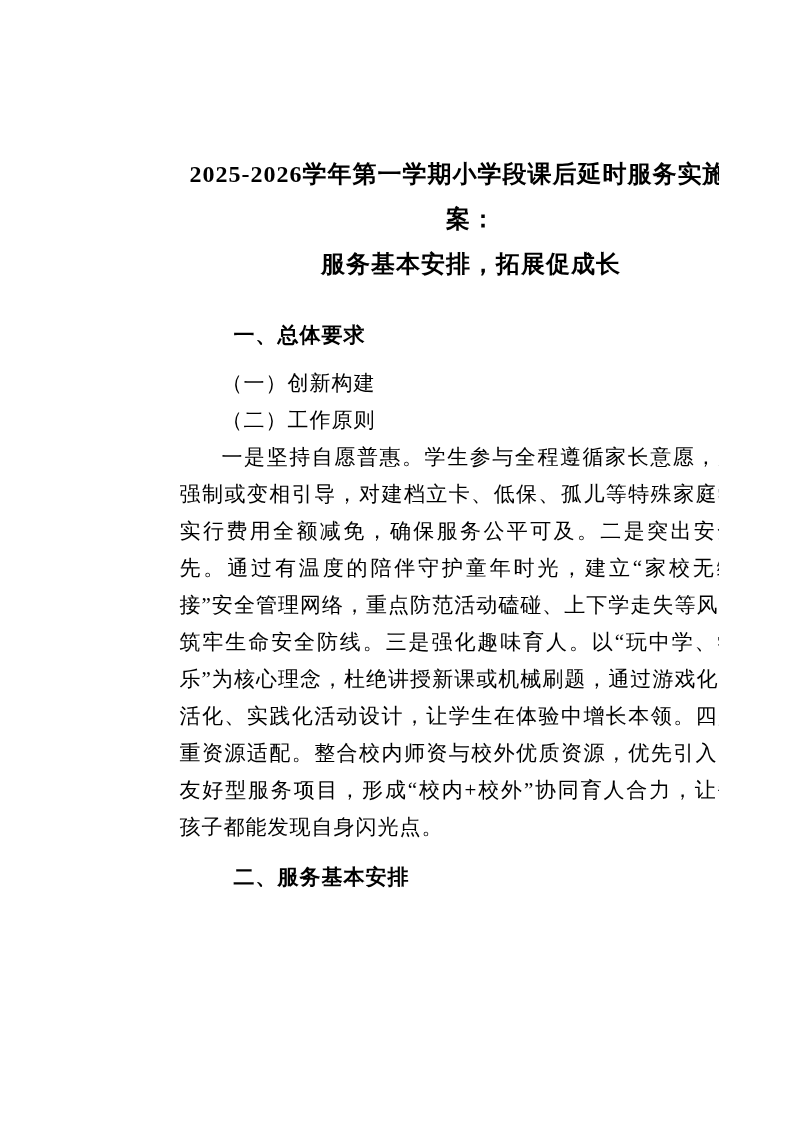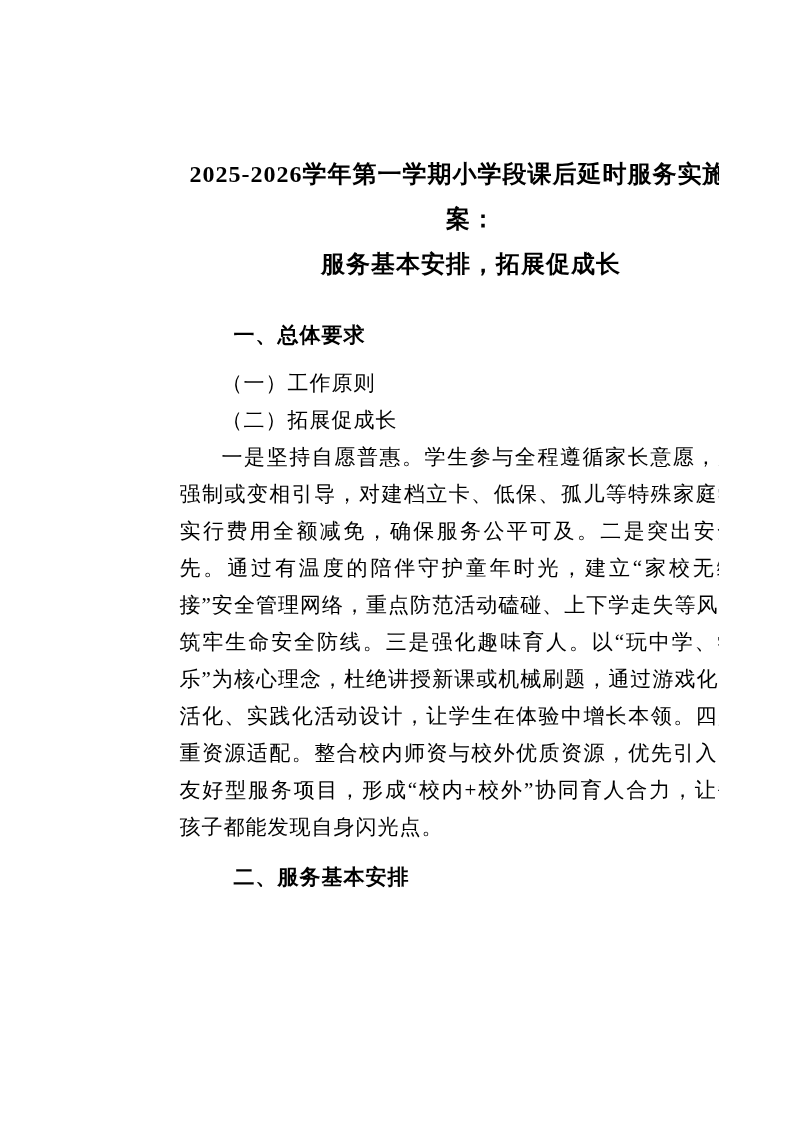--- a/index.html
+++ b/index.html
@@ -66,23 +66,23 @@
 <div class="page">
   <div class="content">
 
     <h1 class="doc-title">
       <span>2025-2026学年第一学期小学段课后延时服务实施方案：</span><br>
       <span>服务基本安排，拓展促成长</span>
     </h1>
 
     <h2 class="h-major">一、总体要求</h2>
 
-    <h3 class="h-sub">（一）工作原则</h3>
+    <h3 class="h-sub">（一）创新构建</h3>
 
 
-    <h3 class="h-sub">（二）拓展促成长</h3>
+    <h3 class="h-sub">（二）工作原则</h3>
 
     <p class="para">一是坚持自愿普惠。学生参与全程遵循家长意愿，严禁强制或变相引导，对建档立卡、低保、孤儿等特殊家庭学生实行费用全额减免，确保服务公平可及。二是突出安全优先。通过有温度的陪伴守护童年时光，建立“家校无缝衔接”安全管理网络，重点防范活动磕碰、上下学走失等风险，筑牢生命安全防线。三是强化趣味育人。以“玩中学、学中乐”为核心理念，杜绝讲授新课或机械刷题，通过游戏化、生活化、实践化活动设计，让学生在体验中增长本领。四是注重资源适配。整合校内师资与校外优质资源，优先引入儿童友好型服务项目，形成“校内+校外”协同育人合力，让每个孩子都能发现自身闪光点。</p>
 
     <h2 class="h-major">二、服务基本安排</h2>
 
   </div>
 </div>
 
 </body></html>

